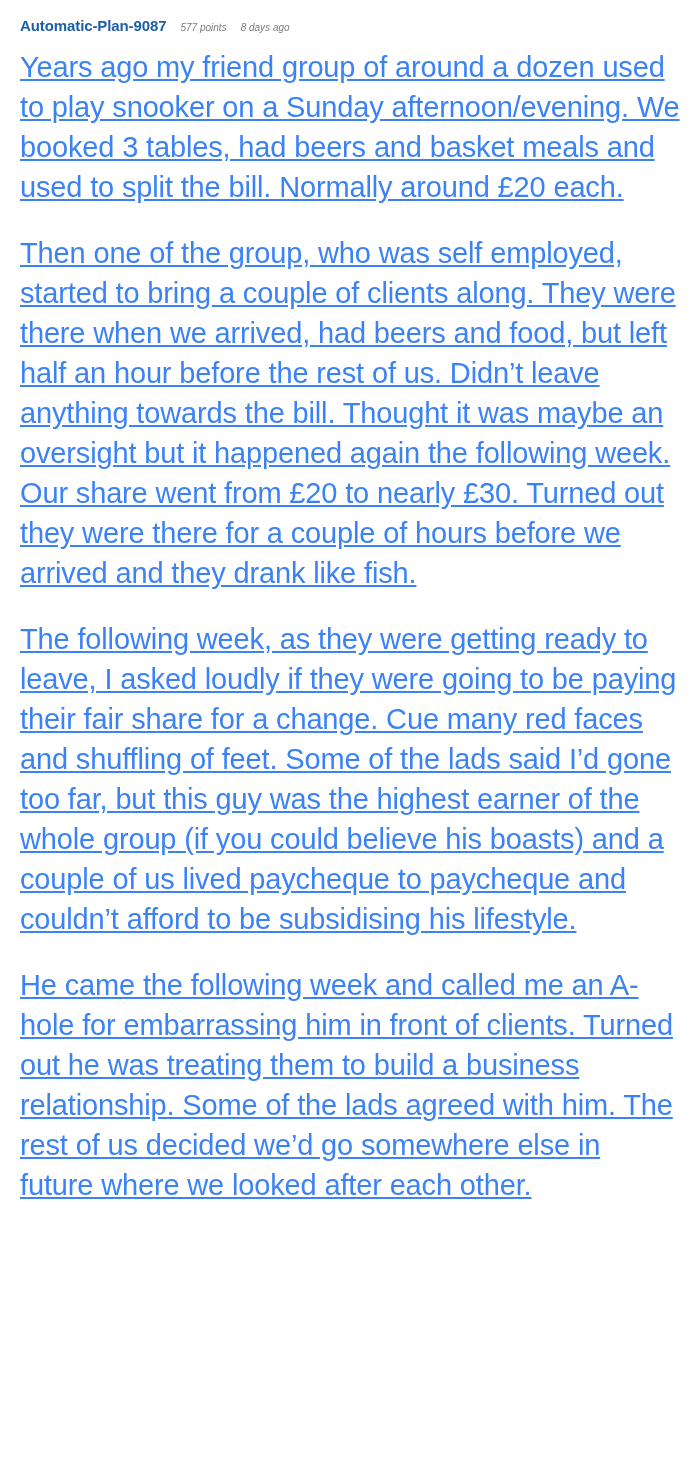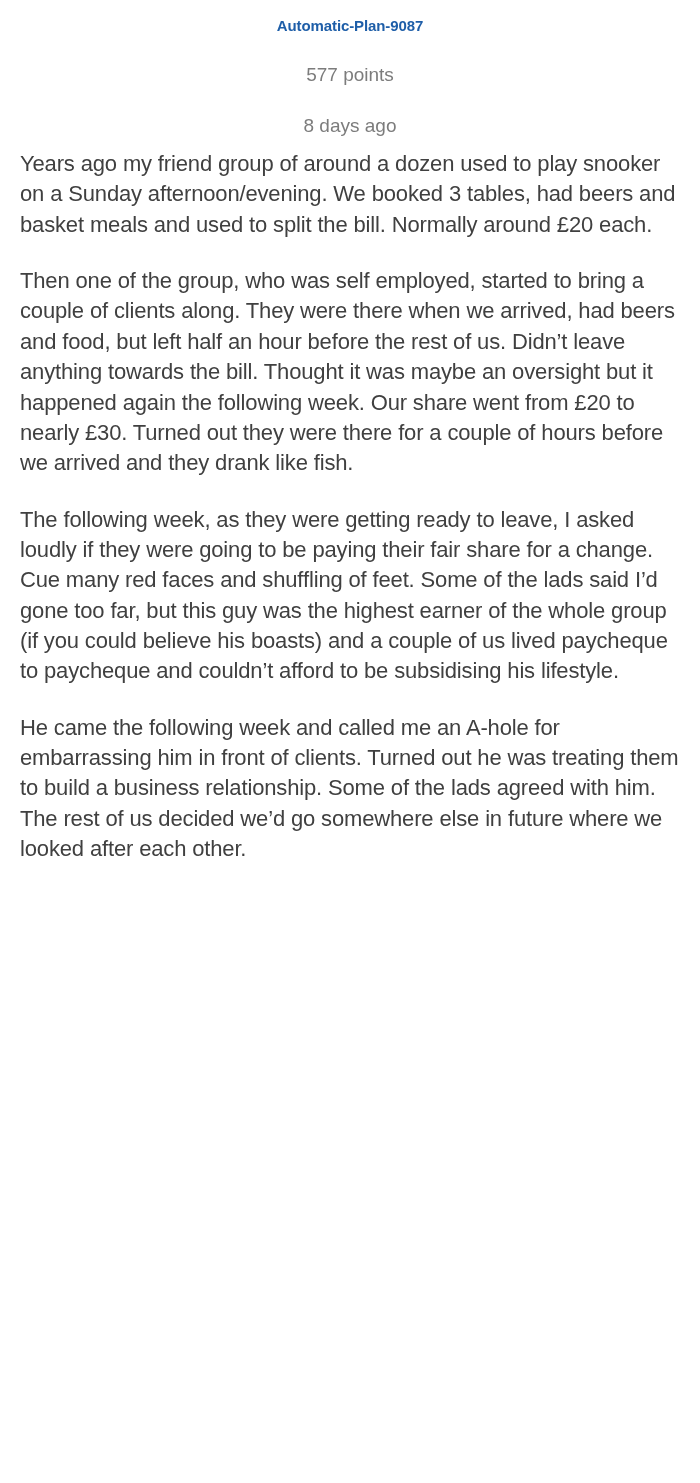--- a/index.html
+++ b/index.html
@@ -14,42 +14,43 @@
     color: #1a1a1b;
     -webkit-font-smoothing: antialiased;
   }
   .comment {
     padding: 18px 20px 20px 20px;
     box-sizing: border-box;
     width: 700px;
   }
   .meta {
     display: flex;
-    align-items: center;
-    gap: 32px;
+    align-items: flex-end;
+    gap: 14px;
     margin-bottom: 14px;
     line-height: 1;
-    flex-direction: column;
   }
   .author {
     font-size: 15px;
     font-weight: bold;
     color: #1e5ea8;
     letter-spacing: -0.1px;
   }
   .points, .timestamp {
-    font-size: 19px;
+    font-size: 10px;
     color: #7c7c7c;
+    font-style: italic;
   }
   .body-text p {
     margin: 0 0 26px 0;
-    font-size: 22px;
+    font-size: 29px;
     line-height: 1.38;
-    color: #404040;
+    color: #3b82f6;
     letter-spacing: -0.15px;
+    text-decoration: underline;
   }
   .body-text p:last-child {
     margin-bottom: 0;
   }
 </style>
 </head>
 <body>
 
 <div class="comment">
 

